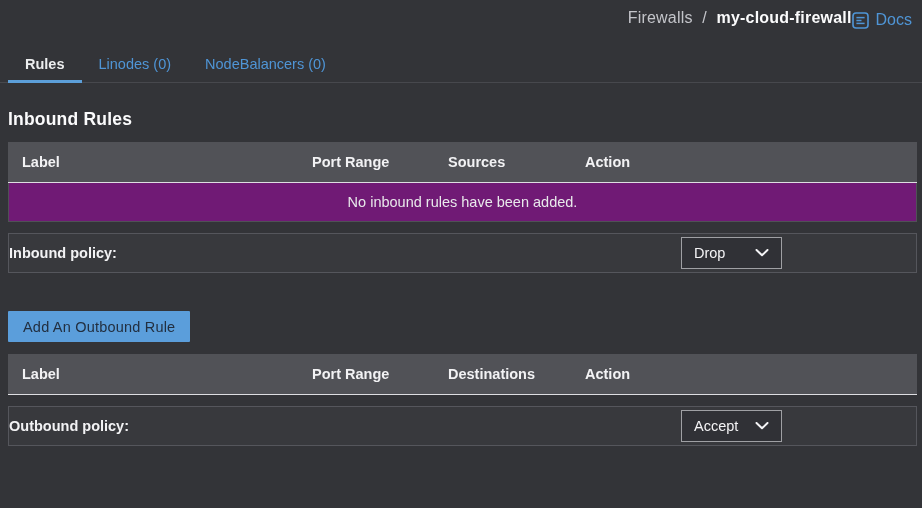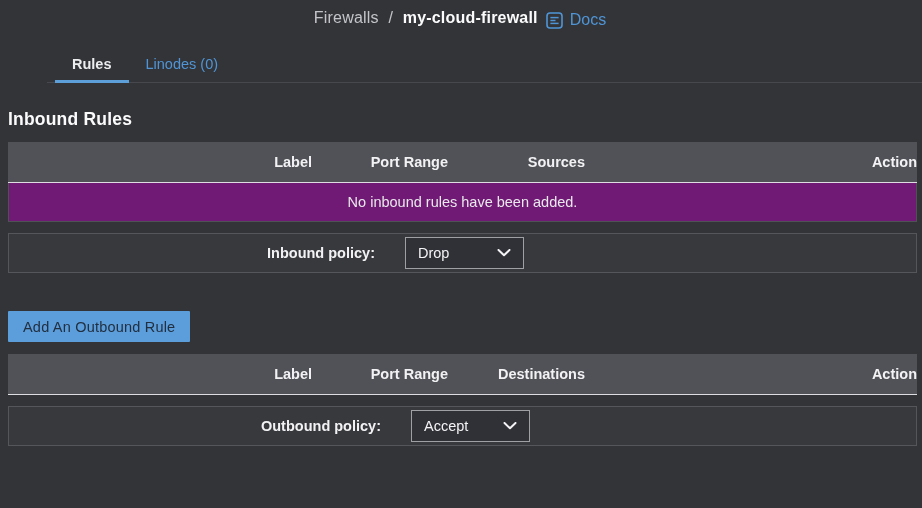--- a/index.html
+++ b/index.html
@@ -6,38 +6,36 @@
   html, body {
     margin: 0; padding: 0;
     width: 922px; height: 508px;
     background: #333438;
     font-family: "Liberation Sans", sans-serif;
     color: #eceded;
     overflow: hidden;
   }
   
   .topbar {
-    display: flex; justify-content: center; align-items: flex-start;
+    display: flex; justify-content: flex-end; align-items: flex-start;
     padding: 9px 8px 0 8px;
-    gap: 8px;
   }
   .crumbs { font-size: 16px; letter-spacing: .2px; }
   .crumb-link { color: #c4c5ca; text-decoration: none; cursor: pointer; }
   .crumb-sep { color: #c4c5ca; margin: 0 5px; }
   .crumb-current { color: #fbfbfc; font-weight: bold; }
   .docs-link {
     display: flex; align-items: center; gap: 7px;
     color: #4f95d6; font-size: 16px; text-decoration: none; cursor: pointer;
     margin-top: 2px; margin-right: 2px;
   }
   
   .tabbar {
     display: flex; margin-top: 20px; padding-left: 8px;
     border-bottom: 1px solid #47484d;
-    margin-left: 47px;
   }
   .tab {
     position: relative;
     padding: 7px 17px 10px 17px;
     font-size: 14.5px; color: #4f95d6; cursor: pointer; white-space: nowrap;
   }
   .tab.active { color: #ecedee; font-weight: bold; }
   .tab.active::after {
     content: ""; position: absolute; left: 0; right: 0; bottom: -1px;
     height: 3px; background: #5c9fd9;
@@ -55,42 +53,42 @@
     height: 31px; padding: 0 15px;
     font-size: 14.5px; font-family: inherit; letter-spacing: .2px;
   }
   .section-head.outbound-head { margin-top: 38px; }
   
   .rules-table { margin: 0 5px 0 8px; }
   .thead {
     display: flex; align-items: center;
     background: #515257; height: 41px;
     border-bottom: 1px solid #dedee2;
-    font-size: 14.5px; font-weight: bold; color: #f2f2f4; text-align: right;
+    font-size: 14.5px; font-weight: bold; color: #f2f2f4;
   }
   .col-label  { flex: 1; padding-left: 14px; }
   .col-port   { width: 136px; }
   .col-src    { width: 137px; }
   .col-action { width: 332px; }
   .empty-row {
     height: 39px; display: flex; align-items: center; justify-content: center;
     background: #701a75;
     border: 1px solid #505156; border-top: none;
     font-size: 14.5px; color: #e8e9eb;
   }
   
   .policy-row {
     margin: 11px 5px 0 8px; height: 40px;
     background: #38393d; border: 1px solid #55565c;
-    display: flex; align-items: center; justify-content: center;
+    display: flex; align-items: center; justify-content: space-between;
     padding-right: 134px;
   }
   .policy-label { font-size: 14.5px; font-weight: bold; color: #f2f2f4; margin-right: 14px; }
   .policy-select {
-    width: 119px; height: 32px;
+    width: 101px; height: 32px;
     border: 1px solid #9fa0a4; background: #303136;
     display: flex; align-items: center; justify-content: space-between;
     padding: 0 12px; cursor: pointer;
     font-size: 14.5px; color: #f4f4f6; margin-left: 16px;
   }
 </style>
 </head>
 <body>
 
 <div class="topbar">
@@ -109,20 +107,23 @@
     <span>Docs</span>
   </a>
 </div>
 
 <div class="tabbar">
   <div class="tab active">
     <span>Rules</span>
   </div>
   <div class="tab">
     <span>Linodes (0)</span>
+  </div>
+  <div class="tab">
+    <span>NodeBalancers (0)</span>
   </div>
 </div>
 
 <div class="section-head">
   <div class="section-title">Inbound Rules</div>
 </div>
 
 <div class="rules-table">
   <div class="thead">
     <div class="col-label">Label</div>

